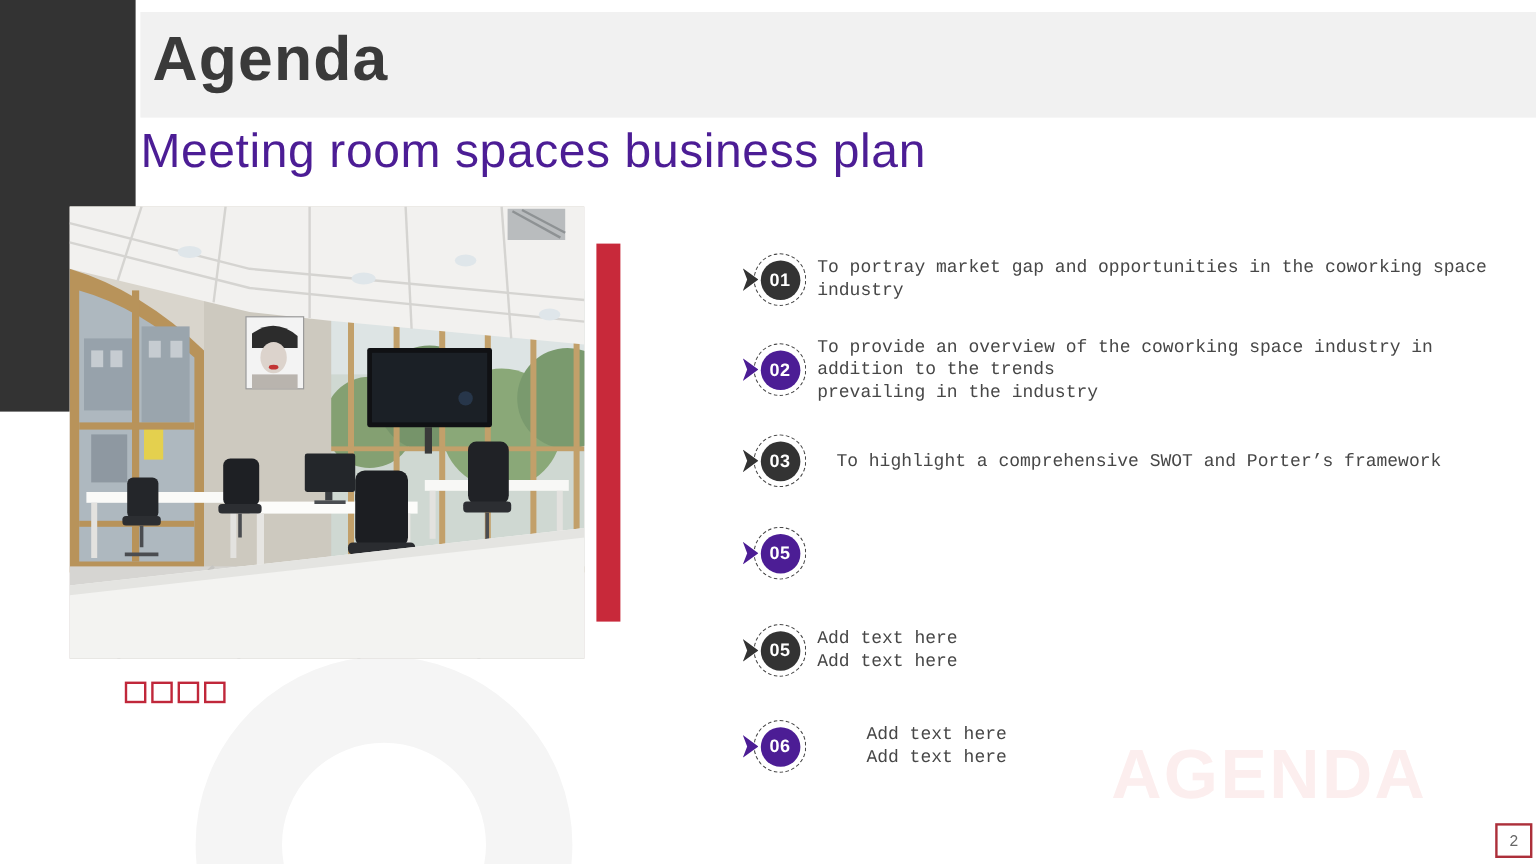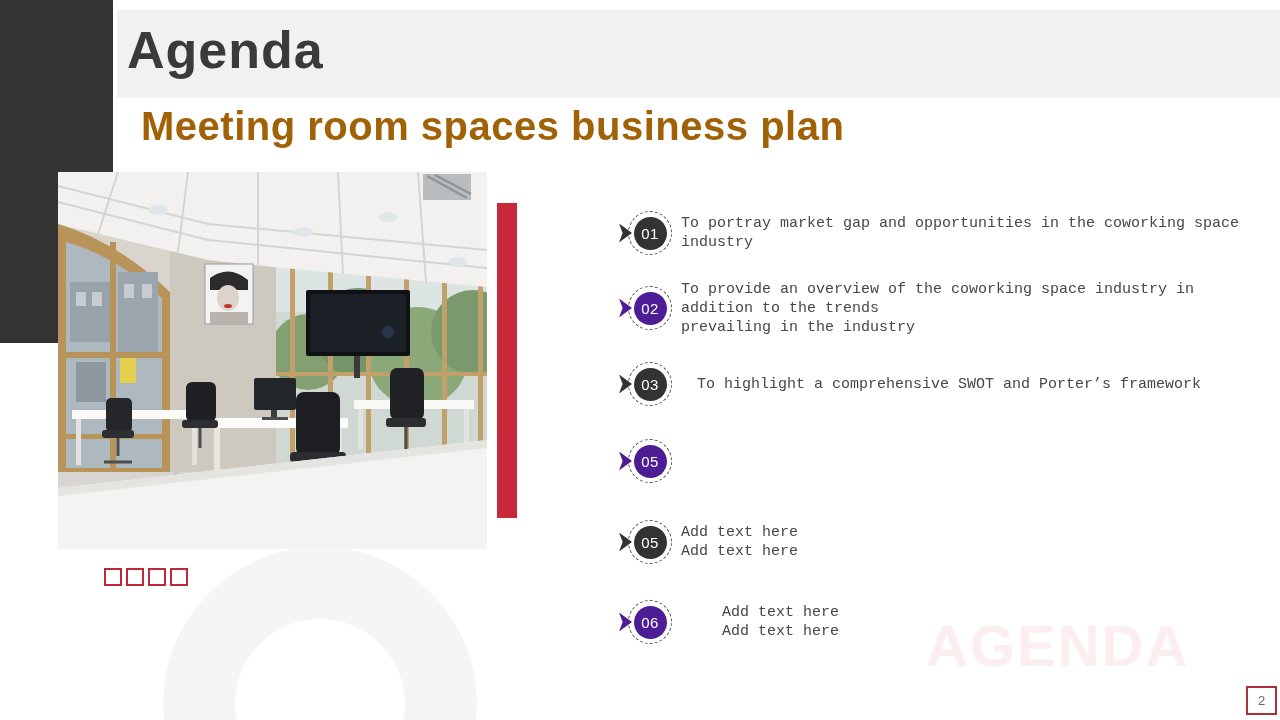--- a/index.html
+++ b/index.html
@@ -20,22 +20,22 @@
   
   .title-band{
     position:absolute;left:117px;top:10px;width:1163px;height:88px;
     background:#f1f1f1;z-index:1;
   }
   .slide-title{
     position:absolute;left:127px;top:20px;z-index:2;
     font-size:52px;font-weight:bold;color:#3a3a3a;letter-spacing:1px;
   }
   .slide-subtitle{
-    position:absolute;left:141px;top:104px;z-index:2;
-    font-size:40px;font-weight:bold;color:#a16207;letter-spacing:0.5px;
+    position:absolute;left:117px;top:104px;z-index:2;
+    font-size:40px;font-weight:normal;color:#4c1d95;letter-spacing:0.5px;
   }
   
   .photo{
     position:absolute;left:58px;top:172px;width:429px;height:377px;z-index:2;
     background:#e8e6e0;
   }
   
   .accent-bar{
     position:absolute;left:497px;top:203px;width:20px;height:315px;
     background:#c8293a;z-index:2;
@@ -54,21 +54,21 @@
     display:flex;align-items:center;
   }
   .badge{
     position:relative;width:42px;height:42px;flex:0 0 42px;
     border:1px dashed #4a4a4a;border-radius:50%;
     display:flex;align-items:center;justify-content:center;margin-right:9px;
   }
   .badge .disc{
     width:33px;height:33px;border-radius:50%;
     display:flex;align-items:center;justify-content:center;
-    color:#ffffff;font-weight:normal;font-size:15px;letter-spacing:0.5px;
+    color:#ffffff;font-weight:bold;font-size:15px;letter-spacing:0.5px;
   }
   .badge .ribbon{
     position:absolute;left:-10px;top:50%;transform:translateY(-50%);
     width:13px;height:19px;
     clip-path:polygon(0 0,100% 50%,0 100%,28% 50%);
   }
   .style-dark .disc,.style-dark .ribbon{background:#333333;}
   .style-red .disc,.style-red .ribbon{background:#4c1d95;}
   .item-text{
     font-size:15px;line-height:19px;color:#474747;max-width:570px;

